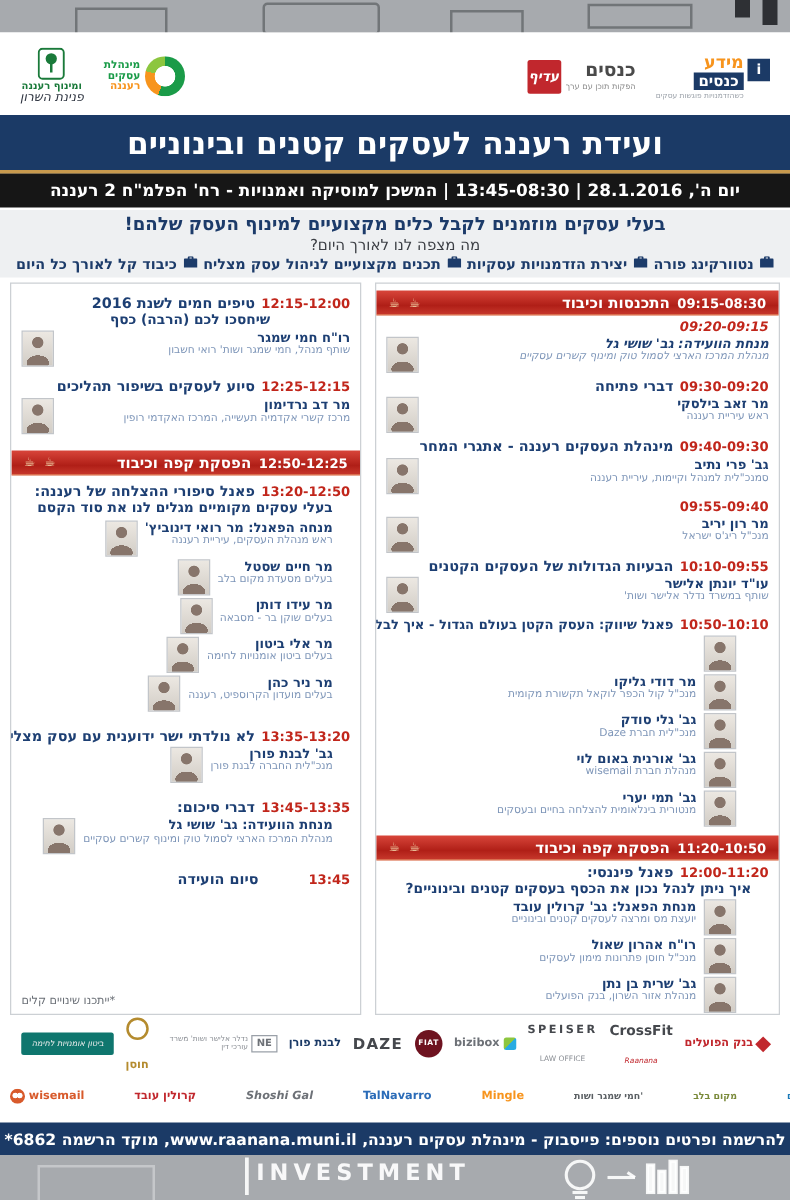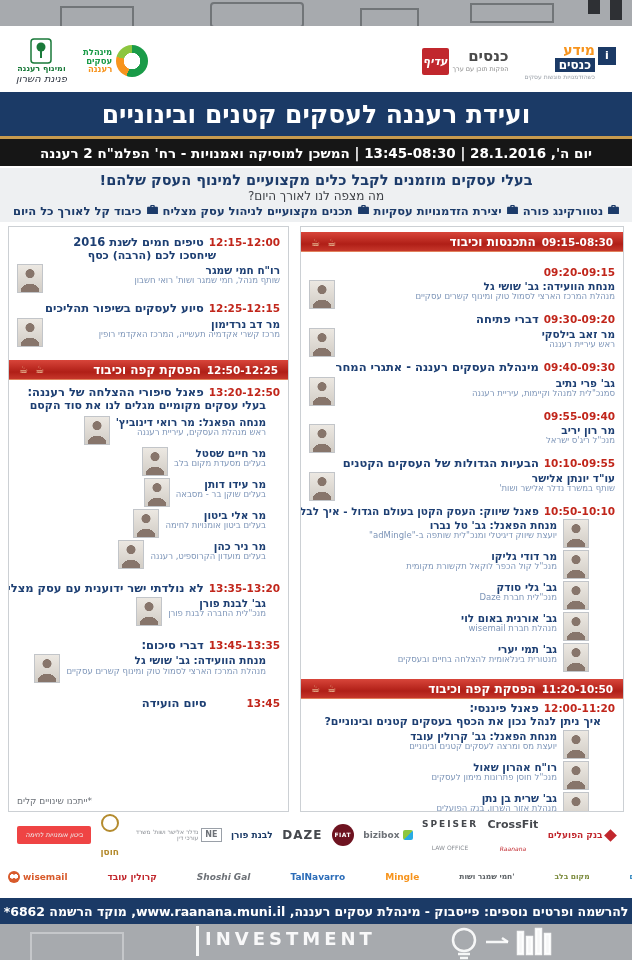--- a/index.html
+++ b/index.html
@@ -96,21 +96,21 @@
   .srow{display:flex;align-items:center;justify-content:space-evenly;height:38px;}
   .srow1{direction:rtl;} .srow2{direction:ltr;gap:40px;}
   .chip{display:flex;align-items:center;gap:3px;line-height:1;white-space:nowrap;}
   .chip.vcol{flex-direction:column;gap:16px;}
   .cl{font-weight:bold;font-size:9px;color:#45484d;}
   .cs{font-size:6px;color:#8a8e94;}
   .red{color:#c1272d;} .navy{color:#1b3a66;} .gold{color:#b48b2e;} .grey{color:#6d7177;}
   .diamond{width:9px;height:9px;background:#c1272d;transform:rotate(45deg);display:inline-block;}
   .fiat{width:22px;height:22px;border-radius:50%;background:#6e1320;color:#fff;font-size:6px;font-weight:bold;
         display:flex;align-items:center;justify-content:center;letter-spacing:.5px;}
-  .blackbox{background:#ef4444;color:#eee;font-style:italic;font-size:6.5px;padding:6px 8px;border-radius:2px;}
+  .blackbox{background:#0f766e;color:#eee;font-style:italic;font-size:6.5px;padding:6px 8px;border-radius:2px;}
   .cube{width:10px;height:10px;display:inline-block;background:
         linear-gradient(135deg,#8dc63f 0 50%,#29abe2 50% 100%);border-radius:2px;}
   .goldc{width:14px;height:14px;border-radius:50%;border:2px solid #b48b2e;display:inline-block;}
   .nebox{border:1px solid #9aa0a8;color:#6d7177;font-size:8px;font-weight:bold;padding:2px 3px;}
   .owl{width:12px;height:12px;border-radius:50%;background:radial-gradient(circle at 35% 45%,#fff 0 2px,transparent 2.5px),radial-gradient(circle at 65% 45%,#fff 0 2px,transparent 2.5px),#d85a2b;display:inline-block;}
   .greenc{width:16px;height:16px;border-radius:50%;background:conic-gradient(#1a9b48 0 250deg,#8cc63f 250deg 360deg);display:inline-block;}
   .star{color:#1b4f9c;font-size:14px;line-height:1;}
   .shoken{border:1px solid #444;padding:1px 4px;font-size:9.5px;font-weight:bold;color:#222;}
   .regus{color:#5a5f63;font-weight:bold;font-size:11.5px;}
   .rdot{display:inline-block;width:4px;height:4px;border-radius:50%;background:#c1272d;vertical-align:top;}
@@ -208,21 +208,21 @@
 
     <div class="col col-r">
       <div class="sec-header">
         <span class="sh">
           <span class="sht">09:15-08:30</span>
           <span class="shl">התכנסות וכיבוד</span>
         </span>
         <span class="ick">☕ ☕</span>
       </div>
 
-      <div class="item" style="margin-top:14px;">
+      <div class="item" style="margin-top:3px;font-style:italic;">
         <div class="tt">
             <span class="time">09:20-09:15</span>
           </div>
         <div class="prow spread">
           <div class="txt">
             <div class="pname">מנחת הוועידה: גב' שושי גל</div>
             <div class="pdesc">מנהלת המרכז הארצי לסמול טוק ומינוף קשרים עסקיים</div>
           </div>
           <div class="avatar"></div>
         </div>
@@ -283,24 +283,20 @@
         </div>
       </div>
 
       <div class="item">
         <div class="tt">
             <span class="time">10:50-10:10</span>
             <span class="stitle sm">פאנל שיווק: העסק הקטן בעולם הגדול - איך לבלוט ברשת!</span>
           </div>
         <div class="prow pright">
           <div class="avatar"></div>
-          <div class="txt">
-            <div class="pname">מנחת הפאנל: גב' טל נברו</div>
-            <div class="pdesc">יועצת שיווק דיגיטלי ומנכ"לית שותפה ב-"adMingle"</div>
-          </div>
         </div>
         <div class="prow pright">
           <div class="avatar"></div>
           <div class="txt">
             <div class="pname">מר דודי גליקו</div>
             <div class="pdesc">מנכ"ל קול הכפר לוקאל תקשורת מקומית</div>
           </div>
         </div>
         <div class="prow pright">
           <div class="avatar"></div>

